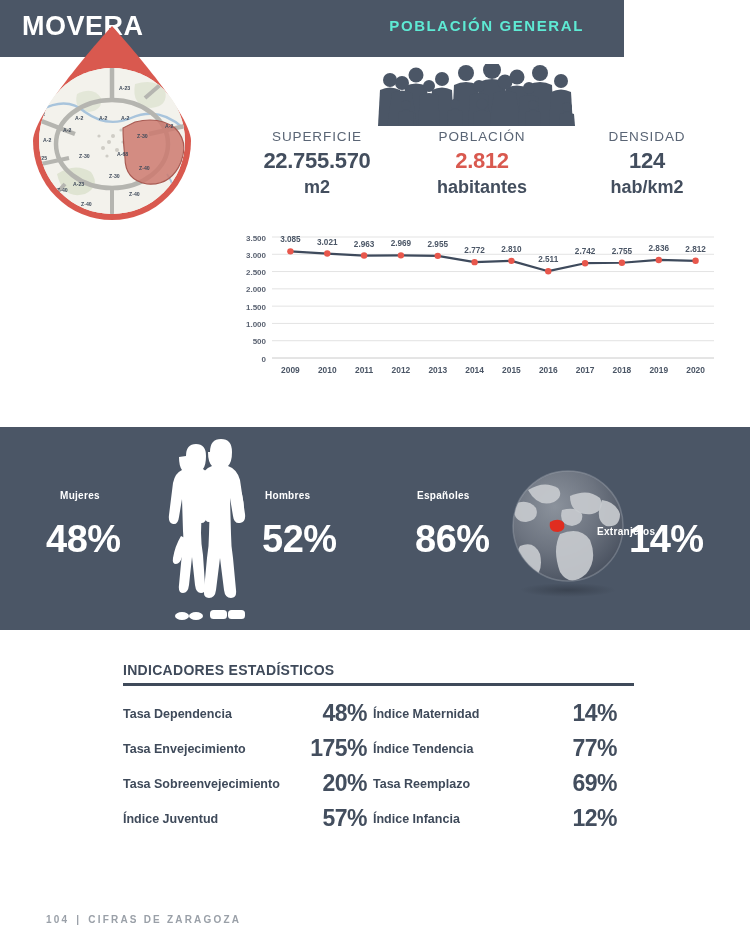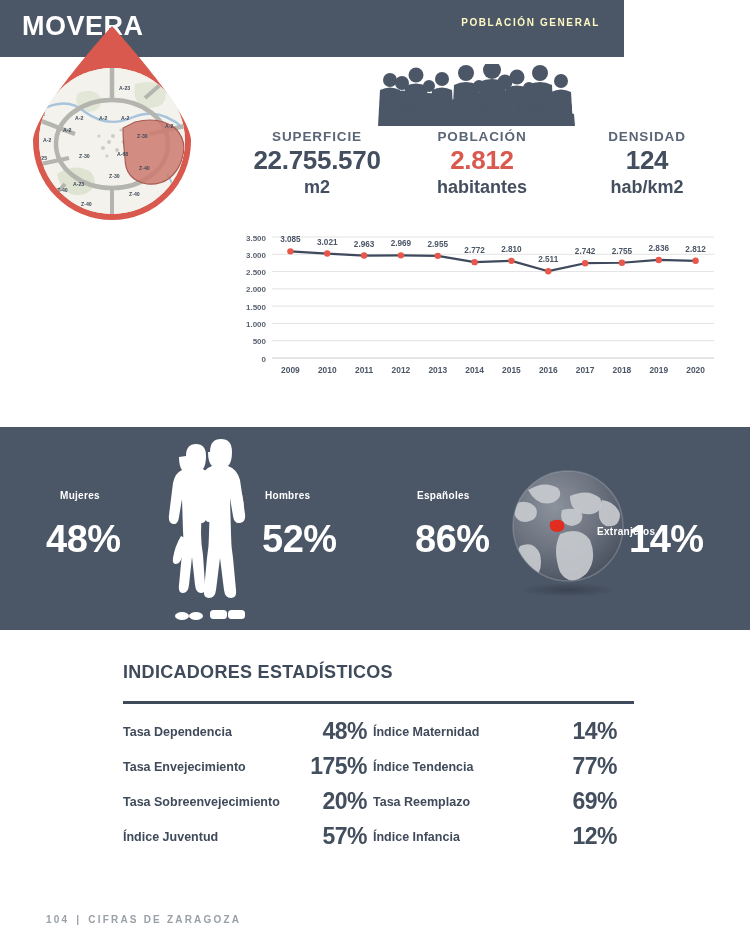--- a/index.html
+++ b/index.html
@@ -15,22 +15,22 @@
   .header {
     position: absolute; left: 0; top: 0; width: 624px; height: 57px;
     background: #4b5666;
   }
   .header-title {
     position: absolute; left: 22px; top: 11px;
     color: #ffffff; font-size: 27px; font-weight: bold;
     letter-spacing: 0.5px; font-family: "Liberation Sans", sans-serif;
   }
   .header-sub {
-    position: absolute; right: 24px; top: 17px;
-    color: #fef9c3; font-size: 10px; font-weight: bold;
+    position: absolute; right: 40px; top: 17px;
+    color: #5eead4; font-size: 15px; font-weight: bold;
     letter-spacing: 1.6px;
   }
 
   
   .pin-wrap {
     position: absolute; left: 17px; top: 24px;
     width: 190px; height: 200px;
   }
   .pin-svg { display:block; width: 190px; height: 200px; }
 
@@ -39,24 +39,24 @@
 
   .stats { position: absolute; left: 232px; top: 128px; width: 500px; height: 75px; }
   .stat {
     position: absolute; text-align: center; width: 170px;
   }
   .stat.superficie { left: 0px; }
   .stat.poblacion  { left: 165px; }
   .stat.densidad   { left: 330px; }
   .stat-label {
     font-size: 13.5px; color: #5a6575; letter-spacing: 0.9px;
-    font-weight: bold; line-height: 17px;
+    font-weight: normal; line-height: 17px;
   }
   .stat-value {
-    font-size: 26px; font-weight: bold; color: #434e5e; line-height: 31px;
+    font-size: 22px; font-weight: bold; color: #434e5e; line-height: 31px;
     letter-spacing: -0.3px;
   }
   .stat-value.accent { color: #d9594f; }
   .stat-unit {
     font-size: 18px; font-weight: bold; color: #434e5e; line-height: 23px;
   }
 
   
   .chart-box { position: absolute; left: 232px; top: 215px; width: 490px; height: 175px; }
   .chart-svg { display: block; }
@@ -82,22 +82,22 @@
   .val-espanoles   { left: 415px; top: 518px; }
   .lbl-extranjeros { left: 597px; top: 490px; margin-top: 36px; }
   .val-extranjeros { left: 629px; top: 518px; }
 
   .couple-icon { position: absolute; left: 148px; top: 438px; width: 110px; height: 185px; }
   .globe-icon  { position: absolute; left: 506px; top: 468px; width: 125px; height: 132px; }
 
   
   .ind-wrap { position: absolute; left: 123px; top: 662px; width: 520px; }
   .ind-title {
-    font-size: 18px; font-weight: bold; color: #3f4a5a;
-    letter-spacing: 0.3px; padding-bottom: 18px;
+    font-size: 14px; font-weight: bold; color: #3f4a5a;
+    letter-spacing: 0.3px; padding-bottom: 5px;
   }
   .ind-rule { height: 3px; background: #3f4a5a; width: 511px; margin-bottom: 12px; }
   .ind-grid {
     display: grid;
     grid-template-columns: 168px 82px 168px 82px;
     row-gap: 4px;
     align-items: center;
   }
   .ind-label {
     font-size: 12.5px; font-weight: bold; color: #3f4a5a; height: 31px;

